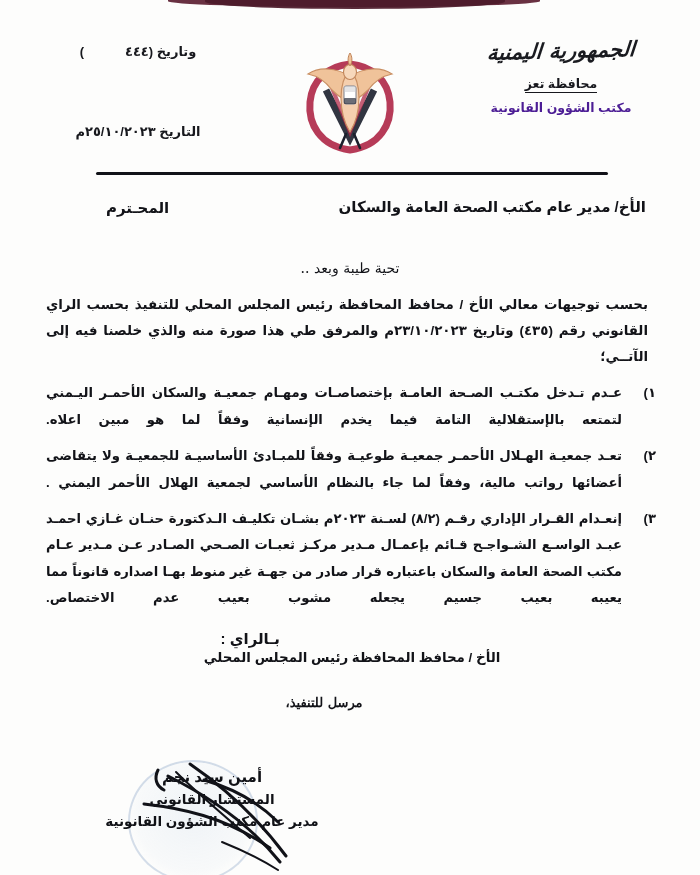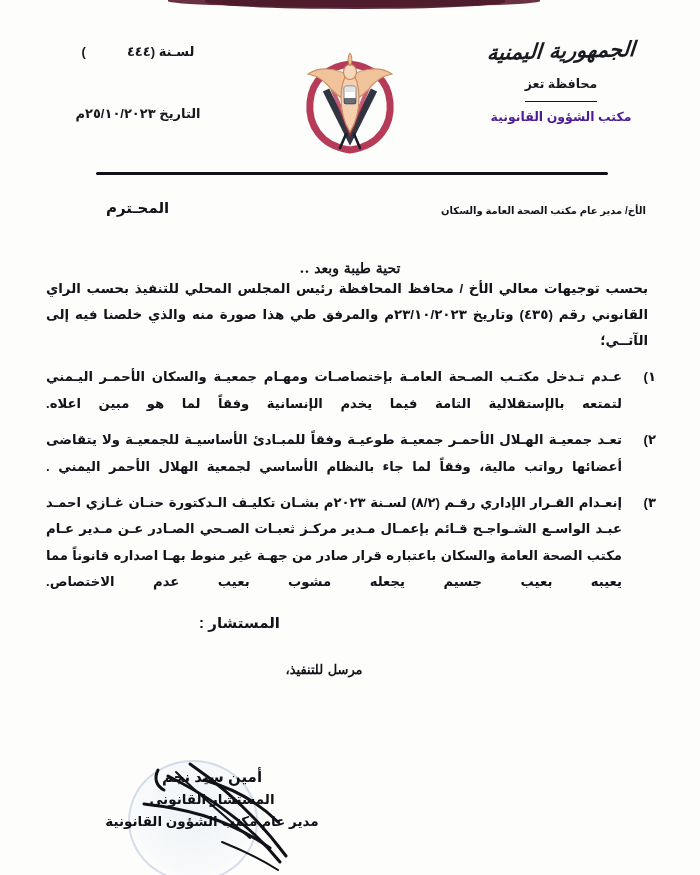--- a/index.html
+++ b/index.html
@@ -72,21 +72,21 @@
     white-space: nowrap;
   }
   .gov {
     margin-top: 13px;
     font-size: 12.5px;
     font-weight: 700;
     color: #17181d;
     letter-spacing: -.3px;
     border-bottom: 1.6px solid #17181d;
     display: inline-block;
-    padding-bottom: 10px;
+    padding-bottom: 1px;
   }
   .office {
     margin-top: 7px;
     font-size: 12.5px;
     font-weight: 700;
     color: #4c1d95;
     letter-spacing: -.3px;
   }
   .hdr-left {
     position: absolute;
@@ -96,21 +96,21 @@
     direction: rtl;
     text-align: center;
   }
   .ref-no, .ref-date {
     font-size: 13px;
     font-weight: 700;
     color: #17181d;
     white-space: nowrap;
     letter-spacing: -.2px;
   }
-  .ref-date { margin-top: 47px; }
+  .ref-date { margin-top: 65px; }
   .ref-no .val { letter-spacing: 1px; margin-left: 41px; }
 
   
   .emblem {
     position: absolute;
     left: 296px;
     top: 12px;
     width: 108px;
     height: 110px;
   }
@@ -137,43 +137,43 @@
     color: #121318;
   }
   .addressee-row {
     position: relative;
     height: 34px;
     margin: 0 54px 0 54px;
   }
   .addressee {
     position: absolute;
     right: 0;
-    top: 7px;
-    font-size: 10px;
+    top: 0;
+    font-size: 15px;
     letter-spacing: -.2px;
     white-space: nowrap;
   }
   .respect {
     position: absolute;
     left: 52px;
     top: 1px;
     font-size: 15px;
     letter-spacing: 1px;
     white-space: nowrap;
   }
   .greeting {
     margin: 28px 0 0 0;
     text-align: center;
     font-family: "DejaVu Serif", serif;
     font-size: 14px;
-    font-weight: 700;
+    font-weight: 400;
     letter-spacing: -.4px;
   }
   .para {
-    margin: 0 52px 0 46px;
+    margin: 16px 52px 0 46px;
     font-size: 13.4px;
     line-height: 1.95;
     text-align: justify;
     text-align-last: justify;
     letter-spacing: -.1px;
   }
   .items {
     margin: 10px 44px 0 46px;
     list-style: none;
     padding: 0;
@@ -291,21 +291,21 @@
   <div class="header">
 
     <div class="hdr-right">
       <div class="republic">الجمهورية اليمنية</div>
       <div><span class="gov">محافظة تعز</span></div>
       <div class="office">مكتب الشؤون القانونية</div>
     </div>
 
     <div class="hdr-left">
       <div class="ref-no">
-        <span>لسـنة (</span><span class="val">٤٤٤</span><span>)</span>
+        <span>وتاريخ (</span><span class="val">٤٤٤</span><span>)</span>
       </div>
       <div class="ref-date">
         <span>التاريخ</span>
         <span>٢٥/١٠/٢٠٢٣م</span>
       </div>
     </div>
 
     <div class="emblem">
       <svg viewBox="0 0 108 110" width="108" height="110" aria-hidden="true">
 
@@ -352,22 +352,23 @@
       <li class="item">
         <span class="num">٢)</span>
         <span>تعـد جمعيـة الهـلال الأحمـر جمعيـة طوعيـة وفقاً للمبـادئ الأساسيـة للجمعيـة ولا يتقاضى أعضائها رواتب مالية، وفقاً لما جاء بالنظام الأساسي لجمعية الهلال الأحمر اليمني .</span>
       </li>
       <li class="item">
         <span class="num">٣)</span>
         <span>إنعـدام القـرار الإداري رقـم (٨/٢) لسـنة ٢٠٢٣م بشـان تكليـف الـدكتورة حنـان غـازي احمـد عبـد الواسـع الشـواجـح قـائم بإعمـال مـدير مركـز ثعبـات الصـحي الصـادر عـن مـدير عـام مكتب الصحة العامة والسكان باعتباره قرار صادر من جهـة غير منوط بهـا اصداره قانوناً مما يعيبه بعيب جسيم يجعله مشوب بعيب عدم الاختصاص.</span>
       </li>
     </ol>
 
-    <div class="section-head">المستشار :</div>
-
+    <div class="section-head">بـالراي :</div>
+
+    <div class="closing-2">الأخ / محافظ المحافظة رئيس المجلس المحلي</div>
 
     <div class="forward">مرسل للتنفيذ،</div>
   </div>
 
   <div class="stamp"></div>
 
   <div class="sign-block">
     <div class="sign-name">أمين سيد نجم</div>
     <div class="sign-title">المستشار القانوني</div>
     <div class="sign-role">مدير عام مكتب الشؤون القانونية</div>

